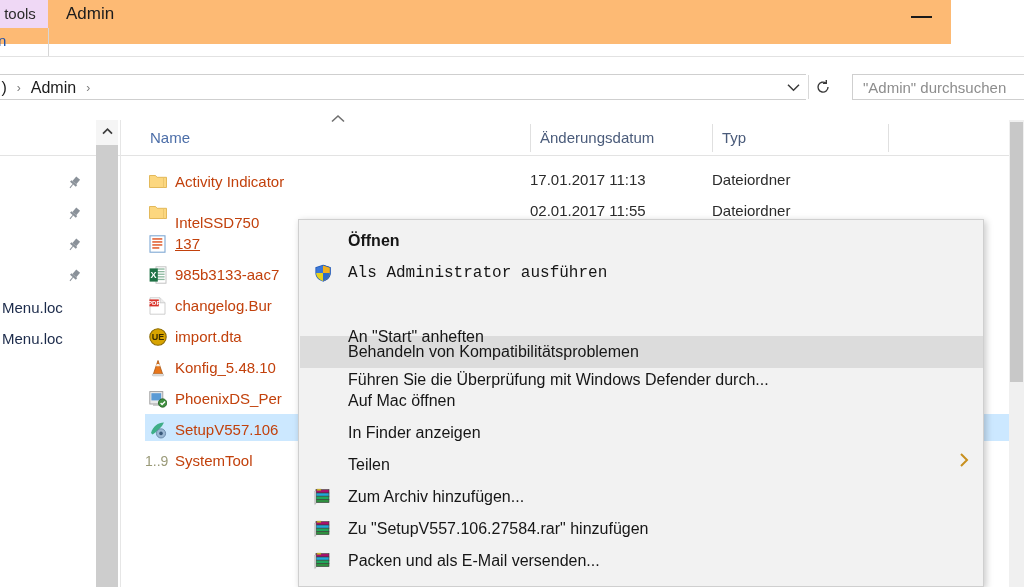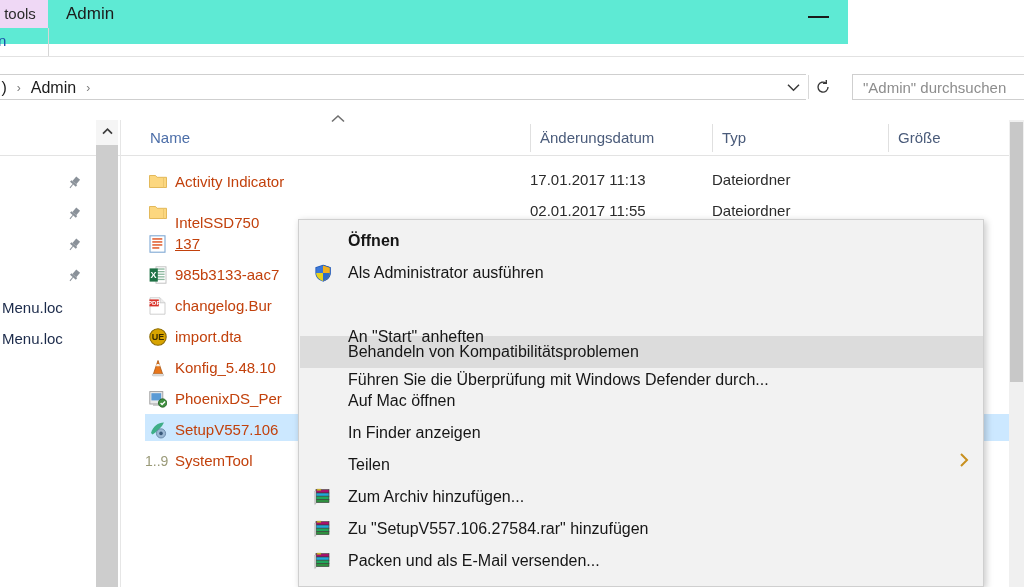--- a/index.html
+++ b/index.html
@@ -13,22 +13,22 @@
   }
   #app {
     position: relative;
     width: 1024px; height: 587px;
     background: #ffffff;
   }
 
   
   .tabbar {
     position: absolute; left: 0; top: 0;
-    width: 848px; height: 44px;
-    background: #5eead4;
+    width: 951px; height: 44px;
+    background: #fdba74;
   }
   .tab-tools {
     position: absolute; left: -8px; top: 0;
     width: 56px; height: 28px;
     background: #efd8f5;
     color: #2b2b2b;
     font-size: 15px;
     line-height: 28px;
     text-align: center;
     letter-spacing: 0px;
@@ -347,21 +347,20 @@
 
     <div class="searchbox">
       <span class="search-text">"Admin" durchsuchen</span>
     </div>
   </div>
 
   <div class="colheader">
     <div class="colhdr name">Name</div>
     <div class="colhdr datum">Änderungsdatum</div>
     <div class="colhdr typ">Typ</div>
-    <div class="colhdr groesse">Größe</div>
   </div>
   <div class="colsep" style="left:530px;"></div>
   <div class="colsep" style="left:712px;"></div>
   <div class="colsep" style="left:888px;"></div>
   <div class="sort-caret">
     <svg width="16" height="10" viewBox="0 0 16 10">
         <polyline points="2,7.5 8,2 14,7.5" fill="none" stroke="#6f6f6f" stroke-width="1.6"></polyline>
       </svg>
   </div>
 
@@ -620,21 +619,21 @@
   <div class="listscroll">
     <div class="listscroll-thumb"></div>
   </div>
 
   <div class="ctxmenu">
 
     <div class="mi" style="top:5px;">
       <span class="mi-label bold">Öffnen</span>
     </div>
 
-    <div class="mi" style="top:37px;">
+    <div class="mi" style="top:37px;font-family:Liberation Mono, monospace;">
       <span class="mi-icon">
         <svg width="18" height="18" viewBox="0 0 18 18">
           <path d="M9 0.8 L16.6 3.2 V9 C16.6 13.4 13.2 16.3 9 17.4 C4.8 16.3 1.4 13.4 1.4 9 V3.2 Z" fill="#1f57b5"></path>
           <path d="M9 0.8 L16.6 3.2 V9 C16.6 13.4 13.2 16.3 9 17.4 V0.8 Z" fill="#1f57b5"></path>
           <path d="M9 1.6 L9 17.0 C5.3 15.9 2.2 13.2 2.2 9.1 V3.7 Z" fill="#3c78d8"></path>
           <path d="M9 1.6 L15.8 3.7 V9.1 C15.8 13.2 12.7 15.9 9 17.0 Z" fill="#f2b01e"></path>
           <path d="M2.2 9.1 H9 V17.0 C5.3 15.9 2.2 13.2 2.2 9.1 Z" fill="#e8d21a"></path>
           <path d="M9 9.1 H15.8 C15.8 13.2 12.7 15.9 9 17.0 Z" fill="#2e6bc9"></path>
         </svg>
       </span>

